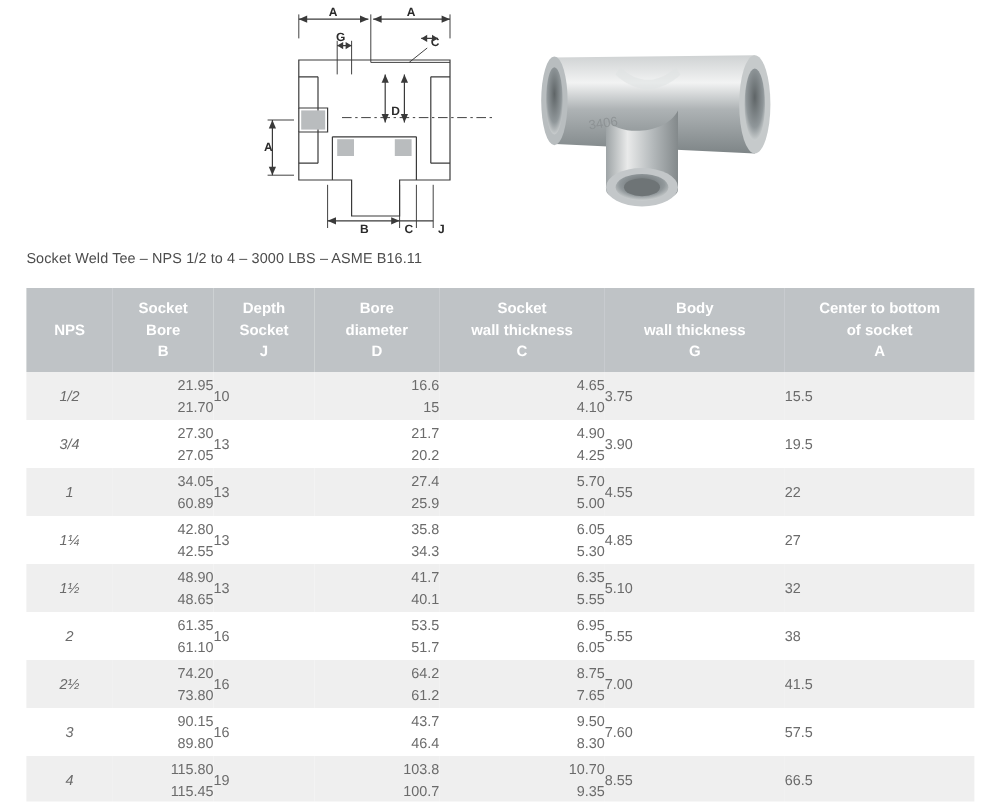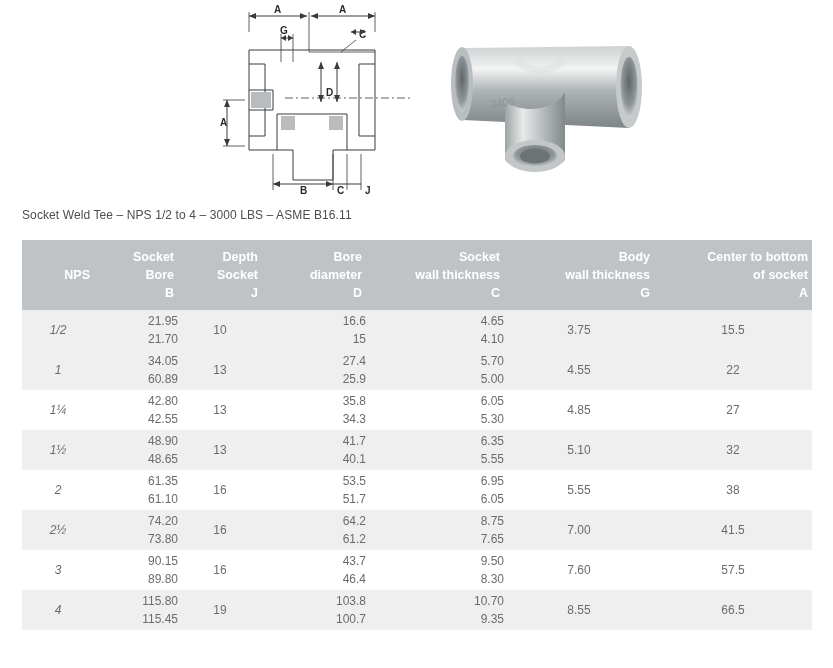--- a/index.html
+++ b/index.html
@@ -70,21 +70,20 @@
     font-size: 12.5px;
     line-height: 1.45;
     padding: 8px 4px;
     vertical-align: middle;
     text-align: center;
     border: none;
   }
   table.spec thead th .sub {
     display: block;
     font-weight: bold;
-    text-align: right;
   }
   table.spec tbody td {
     font-size: 12px;
     color: #6b6b6b;
     padding: 0;
     vertical-align: middle;
     border: none;
     height: 40px;
   }
   tr.row-alt td { background: #efefef; }
@@ -95,21 +94,21 @@
     padding-left: 4px;
     font-size: 12px;
     color: #6b6b6b;
     font-style: italic;
   }
   td.pair {
     text-align: right;
     line-height: 1.55;
   }
   td.single {
-    text-align: center;
+    text-align: left;
   }
   .cellpad-b  { padding-left: 74px; }
   .cellpad-j  { padding-left: 55px; }
   .cellpad-d  { padding-left: 58px; margin-left: 21px; }
   .cellpad-c  { padding-left: 48px; }
   .cellpad-cc { padding-left: 72px; }
   .cellpad-a  { padding-left: 94px; }
 
   .v1, .v2 { display: block; }
 
@@ -312,20 +311,38 @@
             <span class="v2">15</span>
           </td>
           <td class="pair cellpad-c">
             <span class="v1">4.65</span>
             <span class="v2">4.10</span>
           </td>
           <td class="single cellpad-cc">3.75</td>
           <td class="single cellpad-a">15.5</td>
         </tr>
 
+        <tr class="row-plain">
+          <td class="nps">3/4</td>
+          <td class="pair cellpad-b">
+            <span class="v1">27.30</span>
+            <span class="v2">27.05</span>
+          </td>
+          <td class="single cellpad-j">13</td>
+          <td class="pair cellpad-d">
+            <span class="v1">21.7</span>
+            <span class="v2">20.2</span>
+          </td>
+          <td class="pair cellpad-c">
+            <span class="v1">4.90</span>
+            <span class="v2">4.25</span>
+          </td>
+          <td class="single cellpad-cc">3.90</td>
+          <td class="single cellpad-a">19.5</td>
+        </tr>
 
         <tr class="row-alt">
           <td class="nps">1</td>
           <td class="pair cellpad-b">
             <span class="v1">34.05</span>
             <span class="v2">60.89</span>
           </td>
           <td class="single cellpad-j">13</td>
           <td class="pair cellpad-d">
             <span class="v1">27.4</span>

